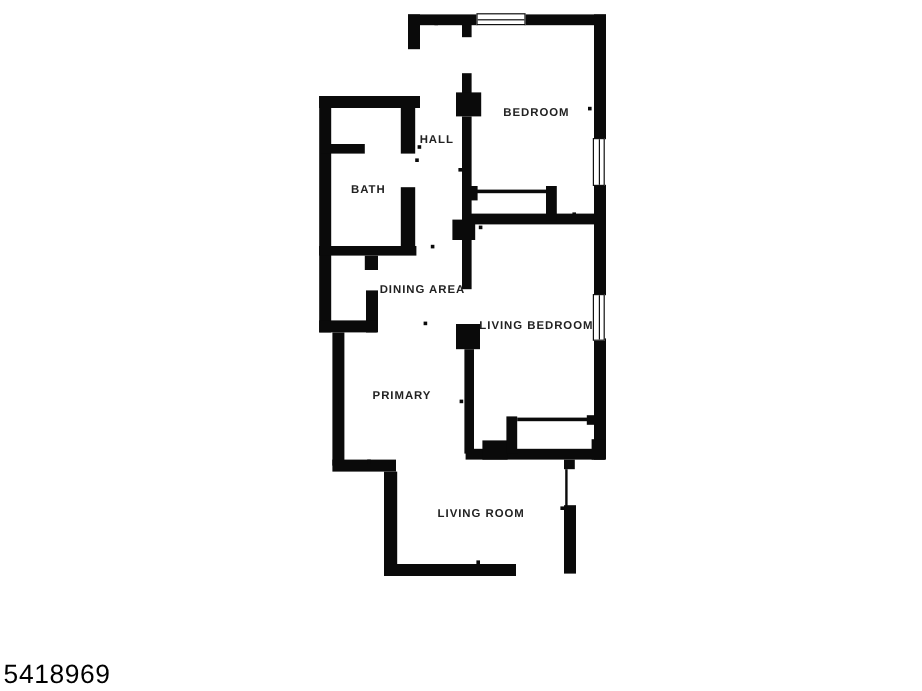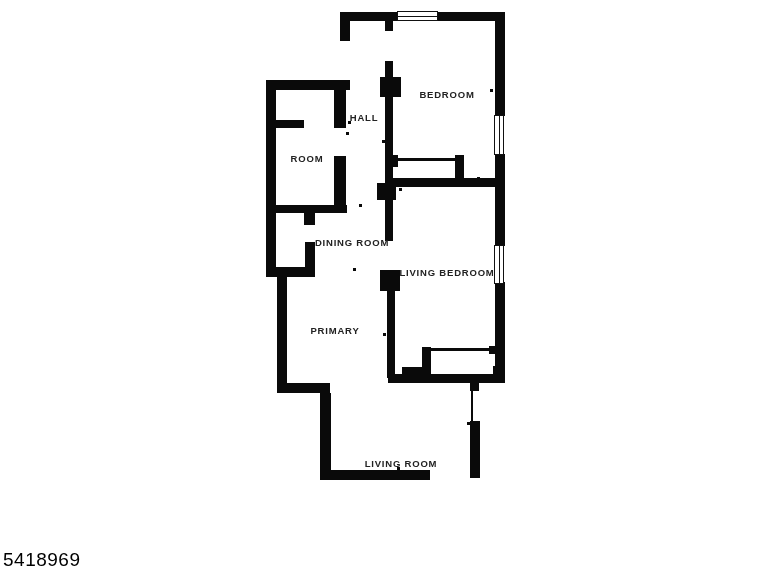--- a/index.html
+++ b/index.html
@@ -20,21 +20,21 @@
     position:absolute;
     transform:translate(-50%,-50%);
     font-size:9.5px;
     font-weight:700;
     letter-spacing:0.8px;
     white-space:nowrap;
   }
   .listing-id{
     position:absolute;
     left:3px;top:549px;
-    font-size:19px;
+    font-size:22px;
     letter-spacing:0.5px;
   }
 </style>
 </head>
 <body>
 
 <div class="canvas">
   <div class="plan" id="plan">
       <div class="wall" style="background: rgb(10, 10, 10); left: 340px; top: 12px; width: 58px; height: 9px;"></div>
       <div class="wall" style="background: rgb(10, 10, 10); left: 437px; top: 12px; width: 68px; height: 9px;"></div>
@@ -95,20 +95,20 @@
       <div class="dot" style="background: rgb(10, 10, 10); left: 282px; top: 334px;"></div>
       <div class="dot" style="background: rgb(10, 10, 10); left: 359px; top: 204px;"></div>
       <div class="dot" style="background: rgb(10, 10, 10); left: 353px; top: 268px;"></div>
       <div class="dot" style="background: rgb(10, 10, 10); left: 397px; top: 467px;"></div>
       <div class="dot" style="background: rgb(10, 10, 10); left: 467px; top: 422px;"></div>
       <div class="dot" style="background: rgb(10, 10, 10); left: 477px; top: 177px;"></div>
       <div class="dot" style="background: rgb(10, 10, 10); left: 399px; top: 188px;"></div>
       <div class="dot" style="background: rgb(10, 10, 10); left: 383px; top: 333px;"></div>
       <span class="room-label" style="color: rgb(34, 34, 34); left: 447px; top: 94px;">BEDROOM</span>
       <span class="room-label" style="color: rgb(34, 34, 34); left: 364px; top: 117px;">HALL</span>
-      <span class="room-label" style="color: rgb(34, 34, 34); left: 307px; top: 158px;">ROOM</span>
-      <span class="room-label" style="color: rgb(34, 34, 34); left: 352px; top: 242px;">DINING ROOM</span>
+      <span class="room-label" style="color: rgb(34, 34, 34); left: 307px; top: 158px;">BATH</span>
+      <span class="room-label" style="color: rgb(34, 34, 34); left: 352px; top: 242px;">DINING AREA</span>
       <span class="room-label" style="color: rgb(34, 34, 34); left: 447px; top: 272px;">LIVING BEDROOM</span>
       <span class="room-label" style="color: rgb(34, 34, 34); left: 335px; top: 330px;">PRIMARY</span>
-      <span class="room-label" style="color: rgb(34, 34, 34); left: 401px; top: 428px; margin-top: 35px;">LIVING ROOM</span>
+      <span class="room-label" style="color: rgb(34, 34, 34); left: 401px; top: 428px;">LIVING ROOM</span>
     </div>
   <span class="listing-id">5418969</span>
 </div>
 
 </body></html>

